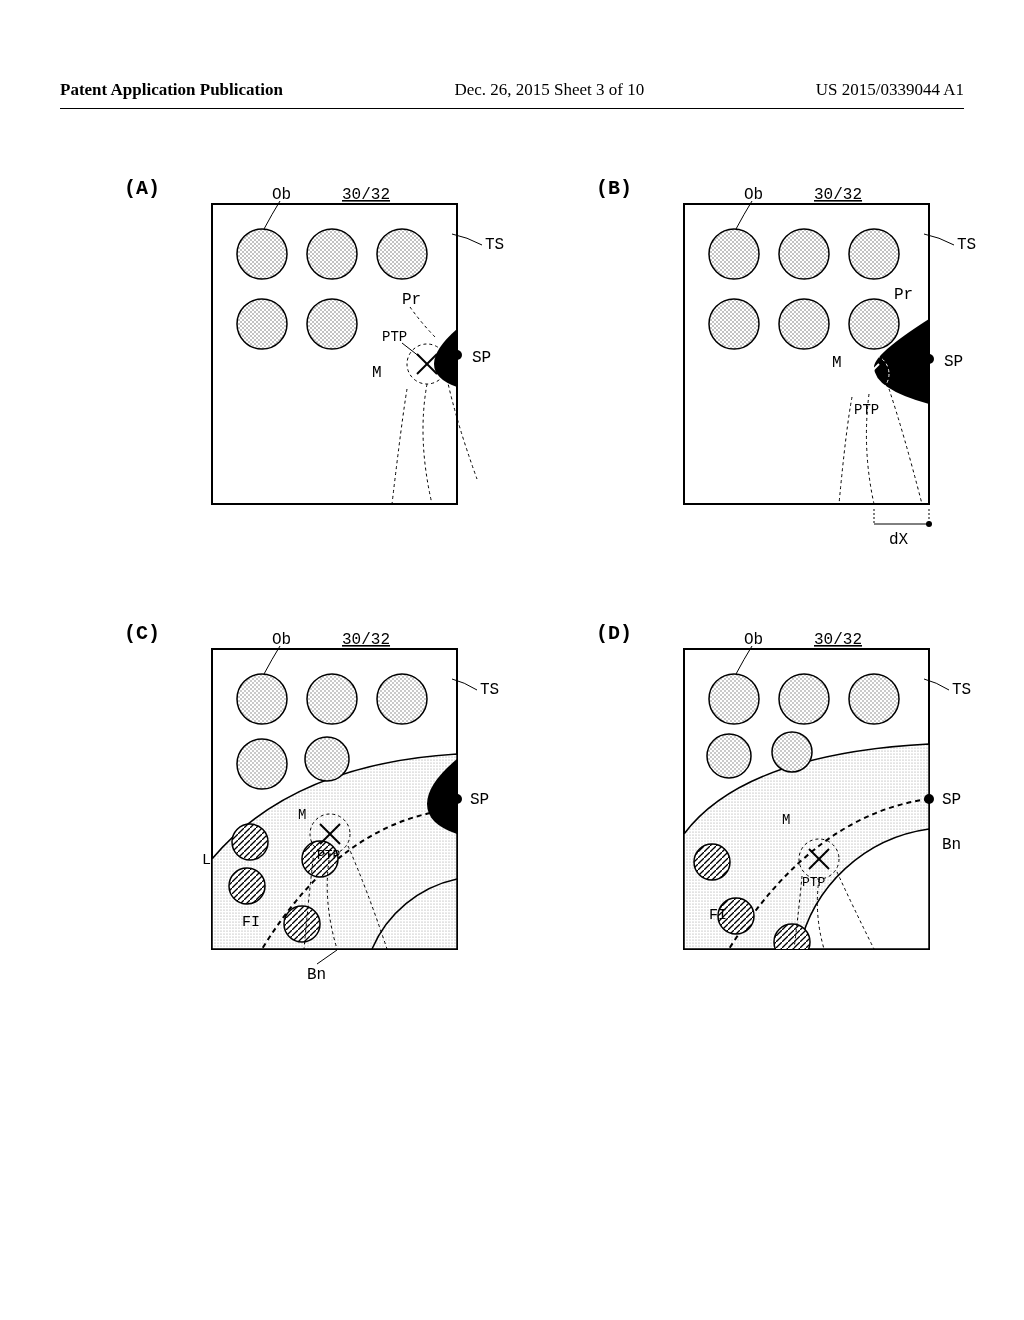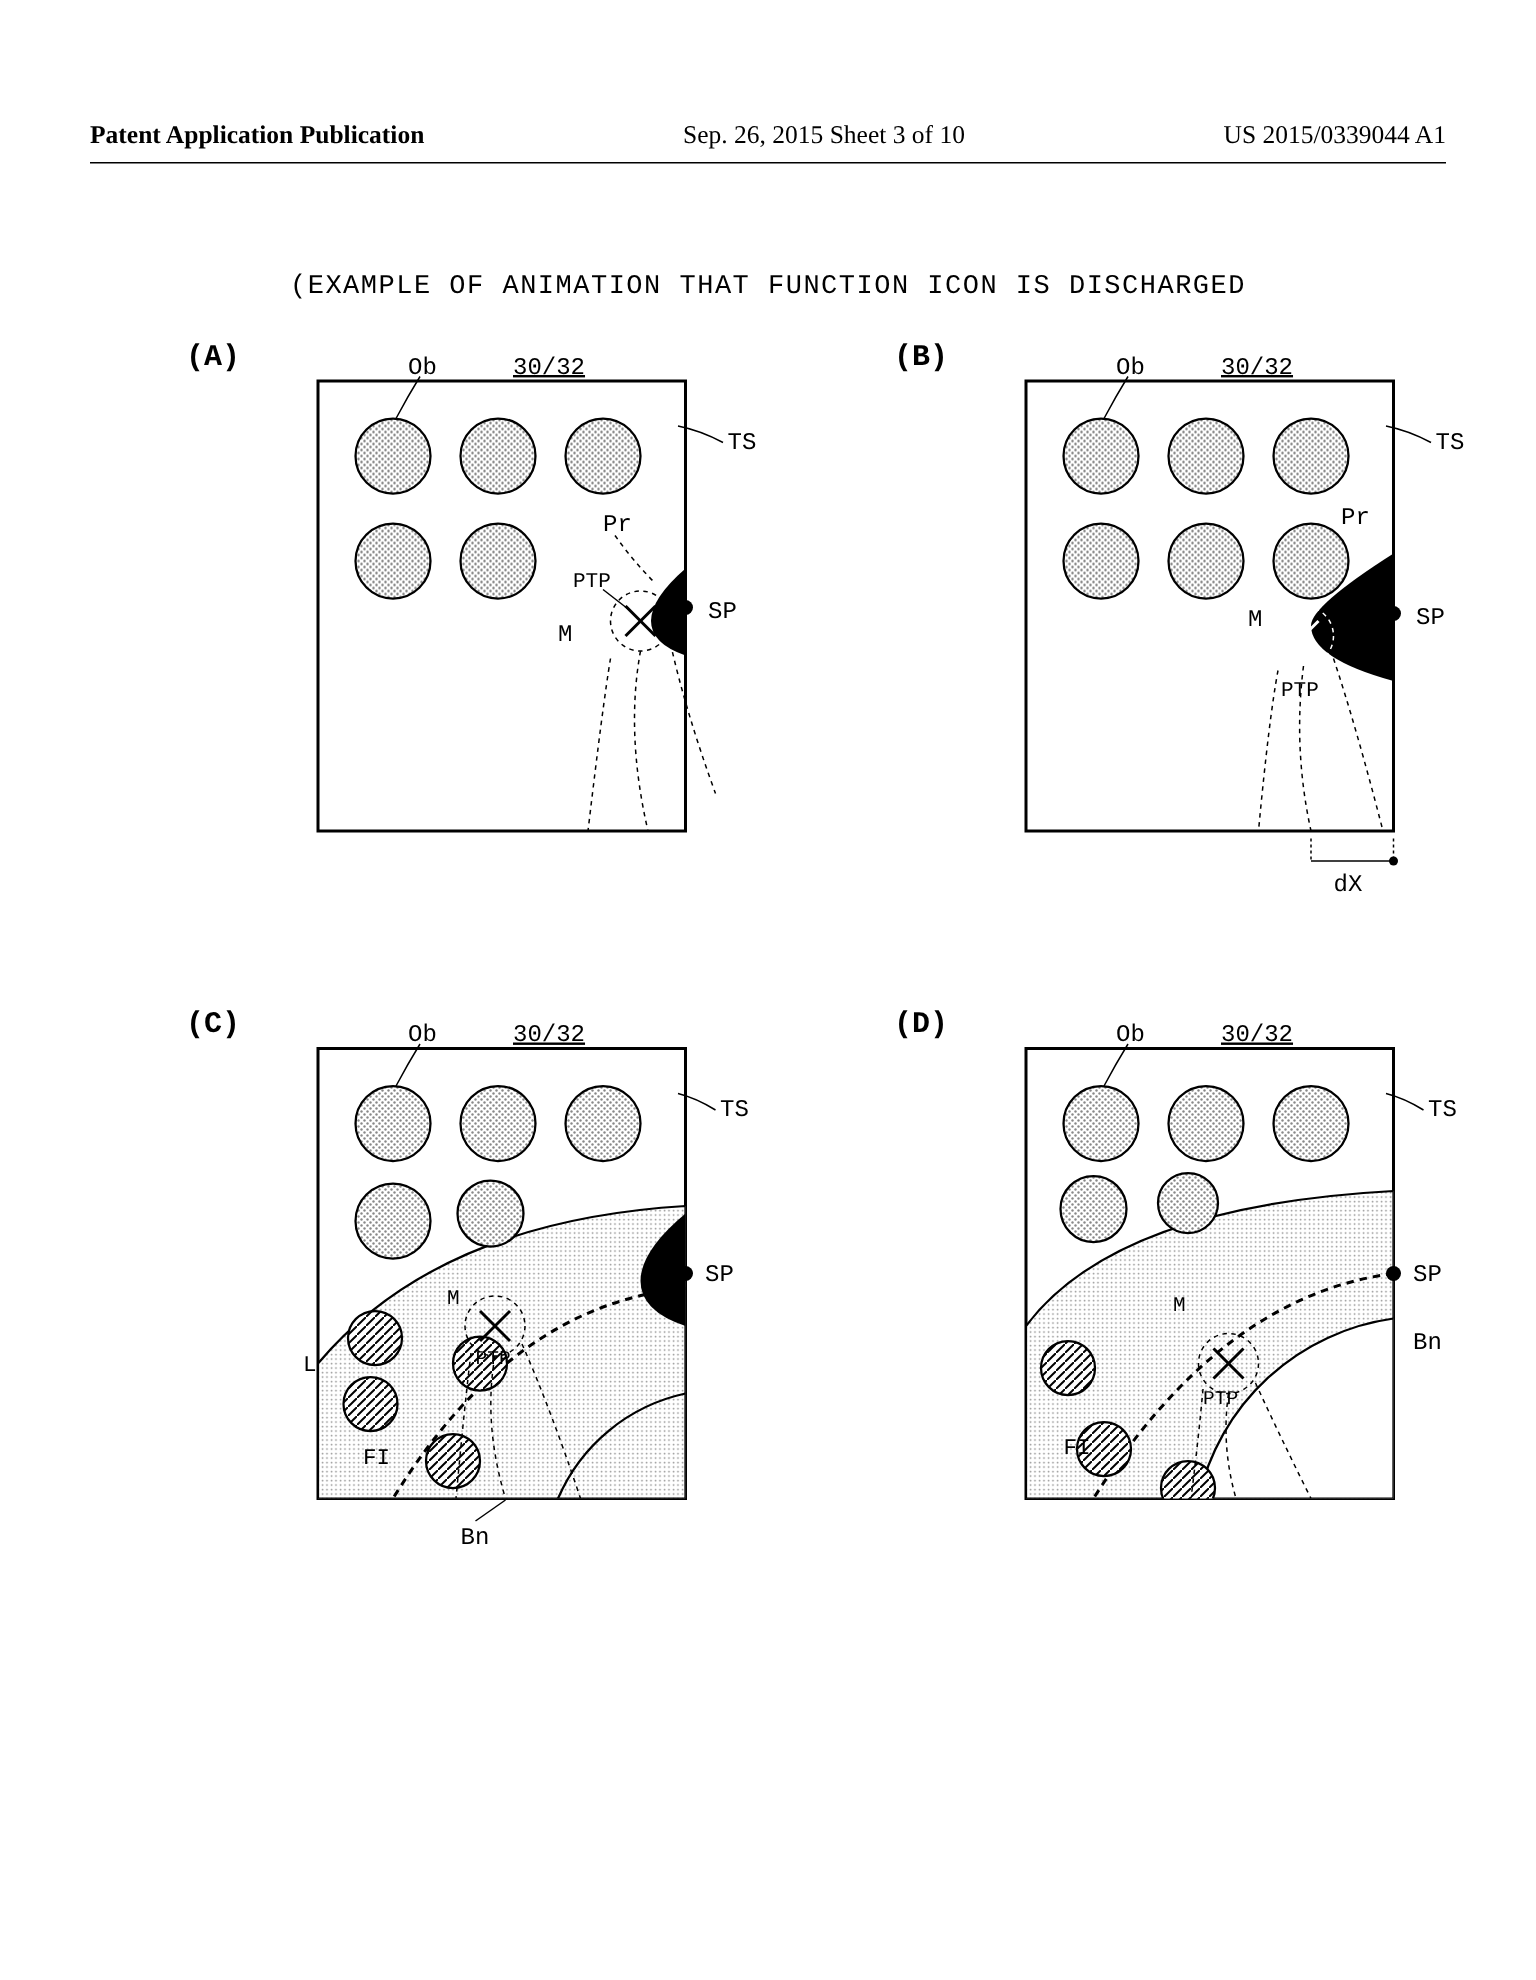--- a/index.html
+++ b/index.html
@@ -68,27 +68,26 @@
     margin-left: 102px;
   }
 </style>
 </head>
 <body>
 
 <div class="page">
 
   <div class="header">
     <span class="left">Patent Application Publication</span>
-    <span class="center">Sep. 26, 2015  Sheet 3 of 10</span>
+    <span class="center">Dec. 26, 2015  Sheet 3 of 10</span>
     <span class="right">US 2015/0339044 A1</span>
   </div>
 
 
   <div class="title-block">
-    <div>(EXAMPLE OF ANIMATION THAT FUNCTION ICON IS DISCHARGED</div>
   </div>
 
   <div class="grid">
 
     <div class="cell">
       <div class="panel-label">(A)</div>
       <div class="svgwrap">
         <svg width="330" height="340" viewBox="0 0 330 340">
           <defs>
             <pattern id="dotsA" patternUnits="userSpaceOnUse" width="4" height="4">

